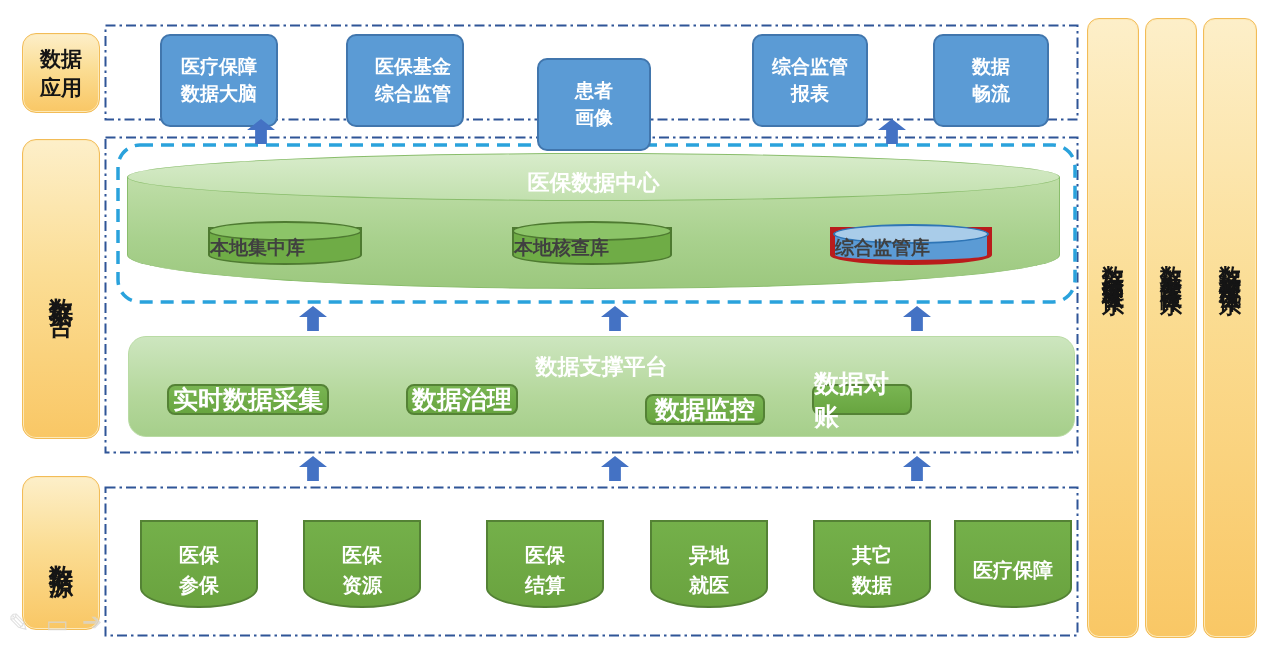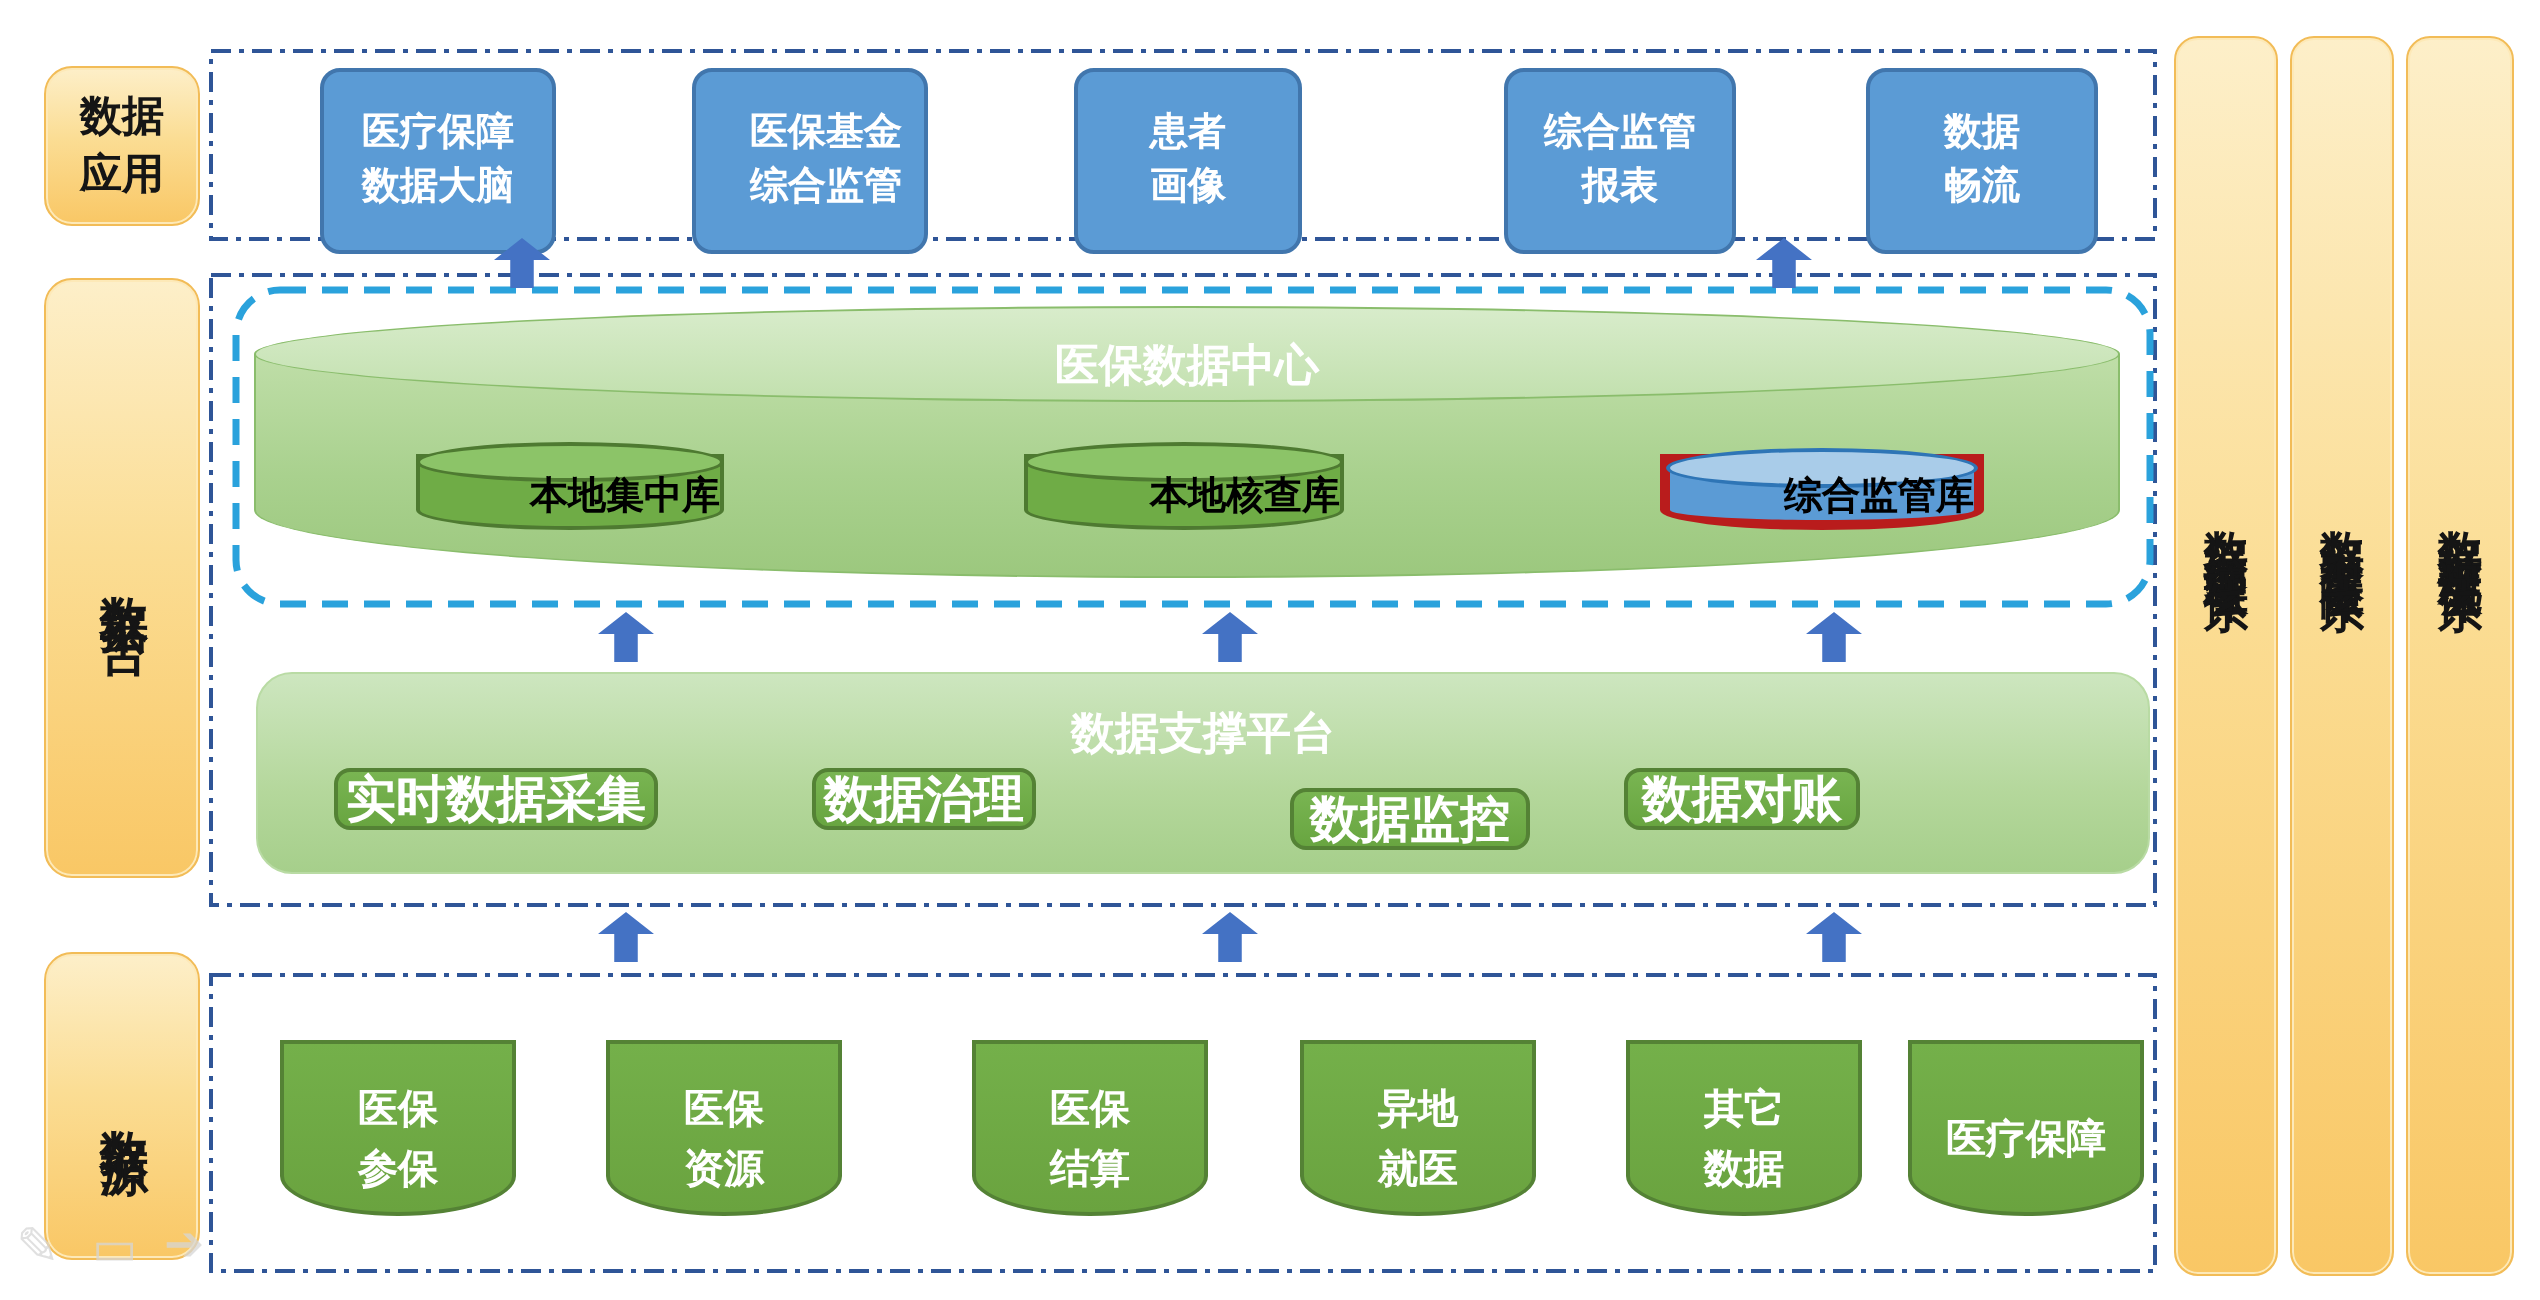--- a/index.html
+++ b/index.html
@@ -48,22 +48,22 @@
     background:linear-gradient(180deg,#D8ECCB 0%,#C2E0AE 100%);
     border:1.5px solid #8ABD6C;box-sizing:border-box;
   }
   #bigcyl .cyl-title{
     position:absolute;left:0;right:0;top:15px;text-align:center;
     color:#ffffff;font-size:22px;font-weight:bold;z-index:3;
   }
   
   .db{
     top:227px;height:38px;border-radius:0 0 50% 50% / 0 0 10px 10px;
-    display:flex;align-items:center;justify-content:flex-end;
-    color:#000000;font-size:19px;font-weight:bold;z-index:4;box-sizing:border-box;
+    display:flex;align-items:center;justify-content:flex-start;
+    color:#404040;font-size:19px;font-weight:bold;z-index:4;box-sizing:border-box;
   }
   .db::before{
     content:"";position:absolute;left:-2px;right:-2px;top:-8px;height:16px;
     border-radius:50%;z-index:-1;
   }
   .db.green{background:#6FAC46;border:2px solid #4E7A31;}
   .db.green::before{background:#8CC468;border:2px solid #4E7A31;}
   .db.blue{background:#5B9BD5;border:5px solid #b91c1c;}
   .db.blue::before{background:#A9CCE9;border:2px solid #2E75B6;}
   .db span{position:relative;top:2px;}
@@ -125,21 +125,21 @@
   </div>
 
   <div class="abs appbox" style="left:160px;width:118px;">
     <span>医疗保障</span>
     <span>数据大脑</span>
   </div>
   <div class="abs appbox" style="left:346px;width:118px;padding-left:16px;">
     <span>医保基金</span>
     <span>综合监管</span>
   </div>
-  <div class="abs appbox" style="left:537px;width:114px;">
+  <div class="abs appbox" style="left:537px;width:114px;margin-top:24px;">
     <span>患者</span>
     <span>画像</span>
   </div>
   <div class="abs appbox" style="left:752px;width:116px;">
     <span>综合监管</span>
     <span>报表</span>
   </div>
   <div class="abs appbox" style="left:933px;width:116px;">
     <span>数据</span>
     <span>畅流</span>
@@ -172,21 +172,21 @@
   <div class="abs" id="plat-title">数据支撑平台</div>
   <div class="abs module" style="left:167px;width:162px;">
     <span>实时数据采集</span>
   </div>
   <div class="abs module" style="left:406px;width:112px;">
     <span>数据治理</span>
   </div>
   <div class="abs module" style="left:645px;width:120px;margin-top:10px;">
     <span>数据监控</span>
   </div>
-  <div class="abs module" style="left:812px;width:118px;">
+  <div class="abs module" style="left:812px;width:100px;">
     <span>数据对账</span>
   </div>
 
   <div class="abs arrow" style="left:299px;top:456px;"></div>
   <div class="abs arrow" style="left:601px;top:456px;"></div>
   <div class="abs arrow" style="left:903px;top:456px;"></div>
 
   <div class="abs srccyl" style="left:140px;">
     <span class="l">医保</span>
     <span class="l">参保</span>

